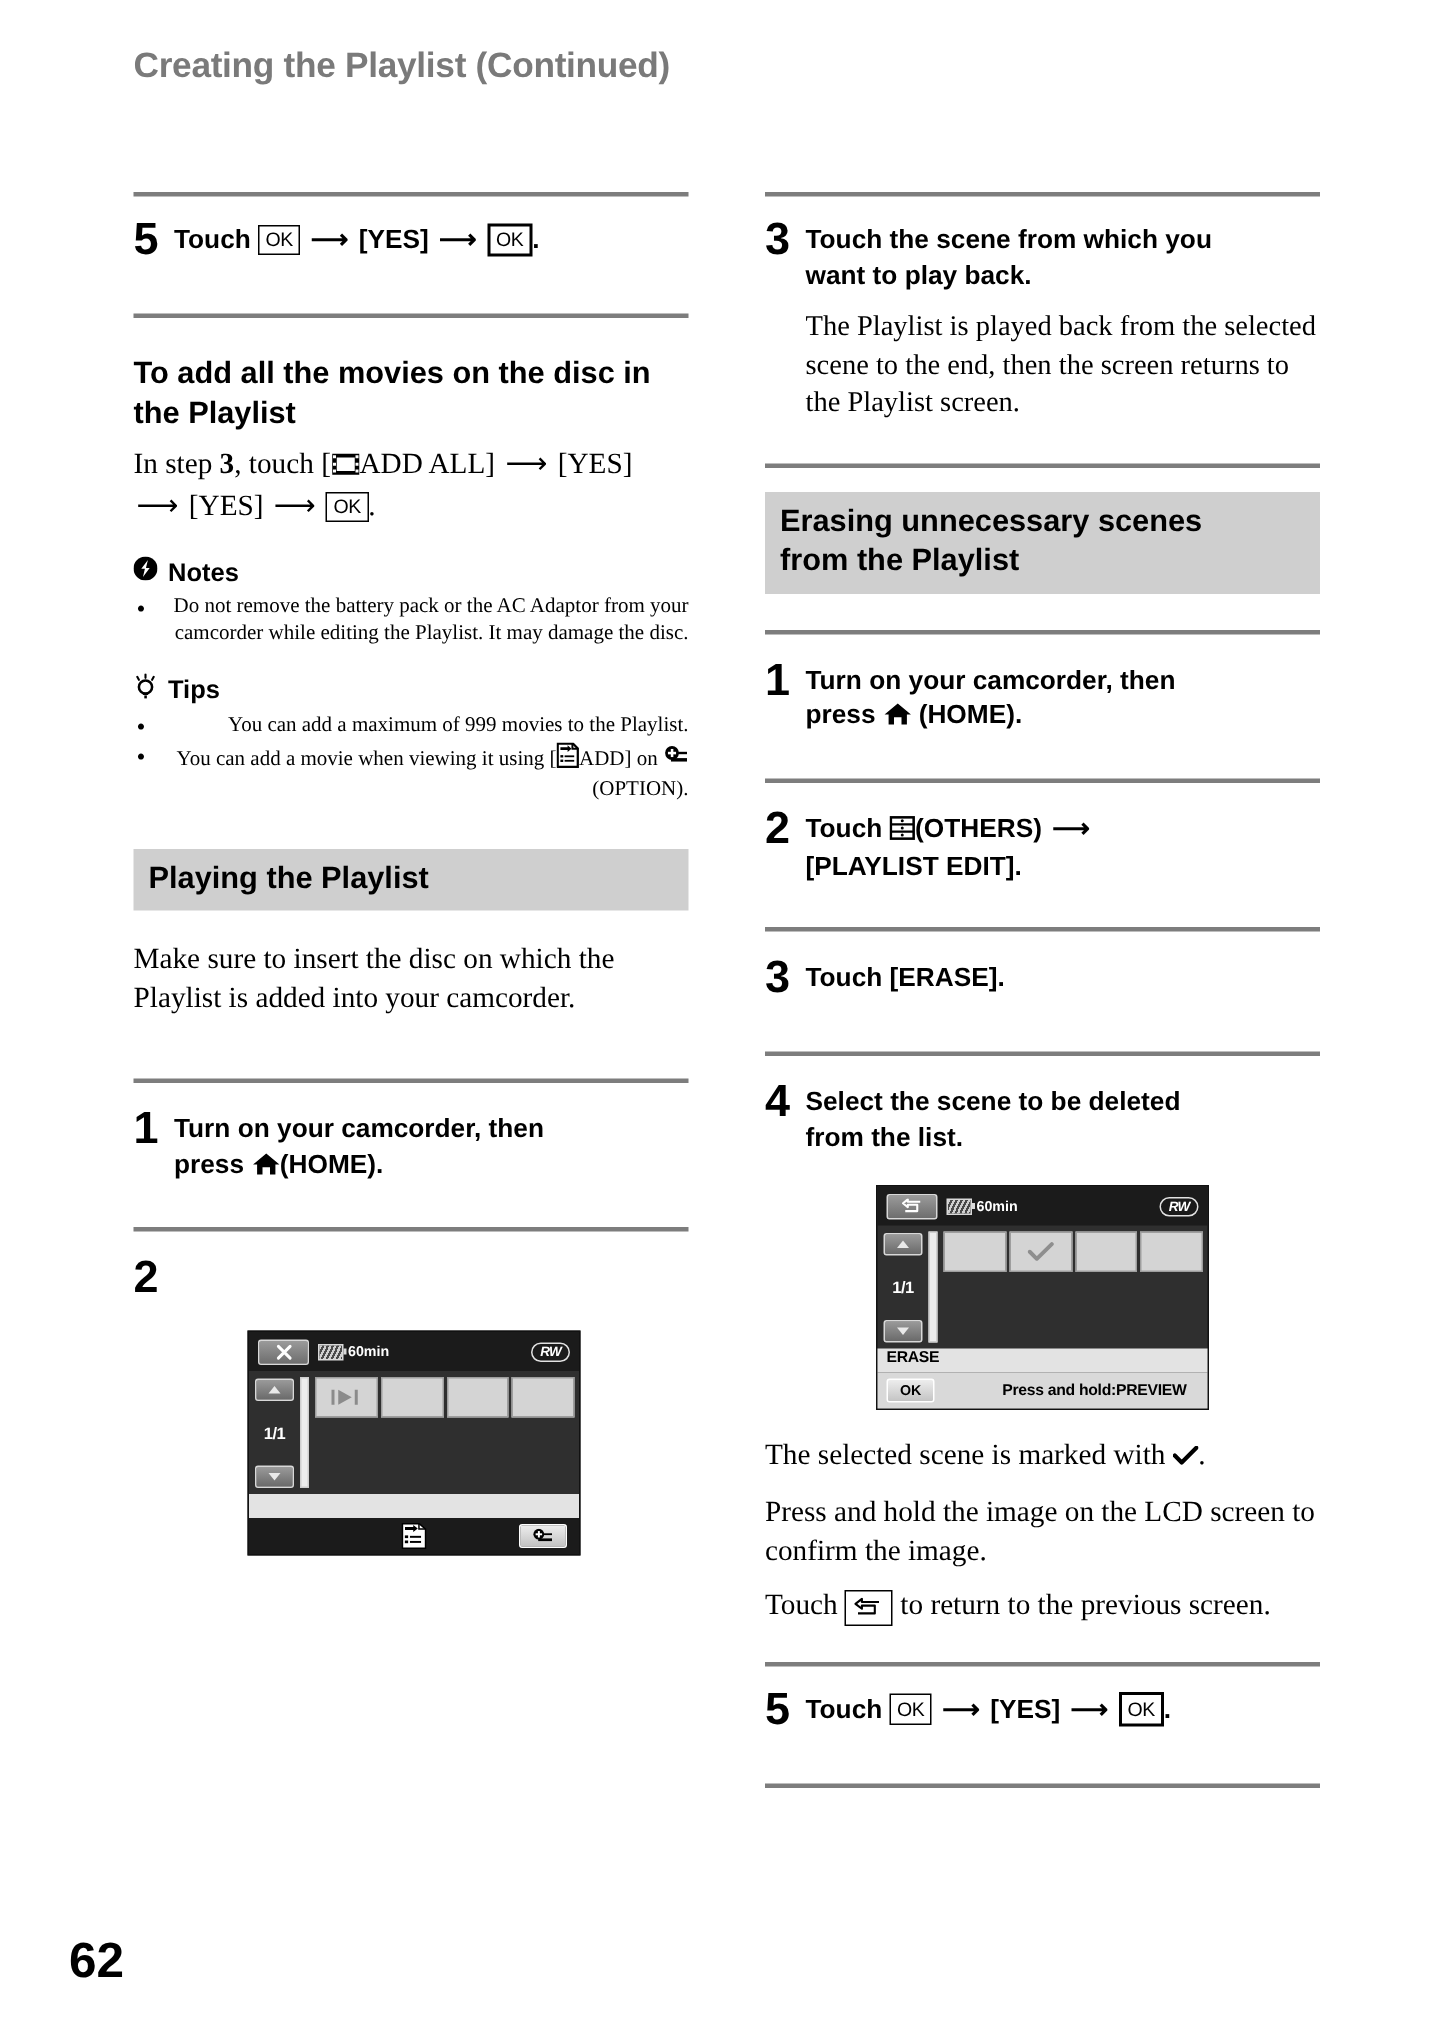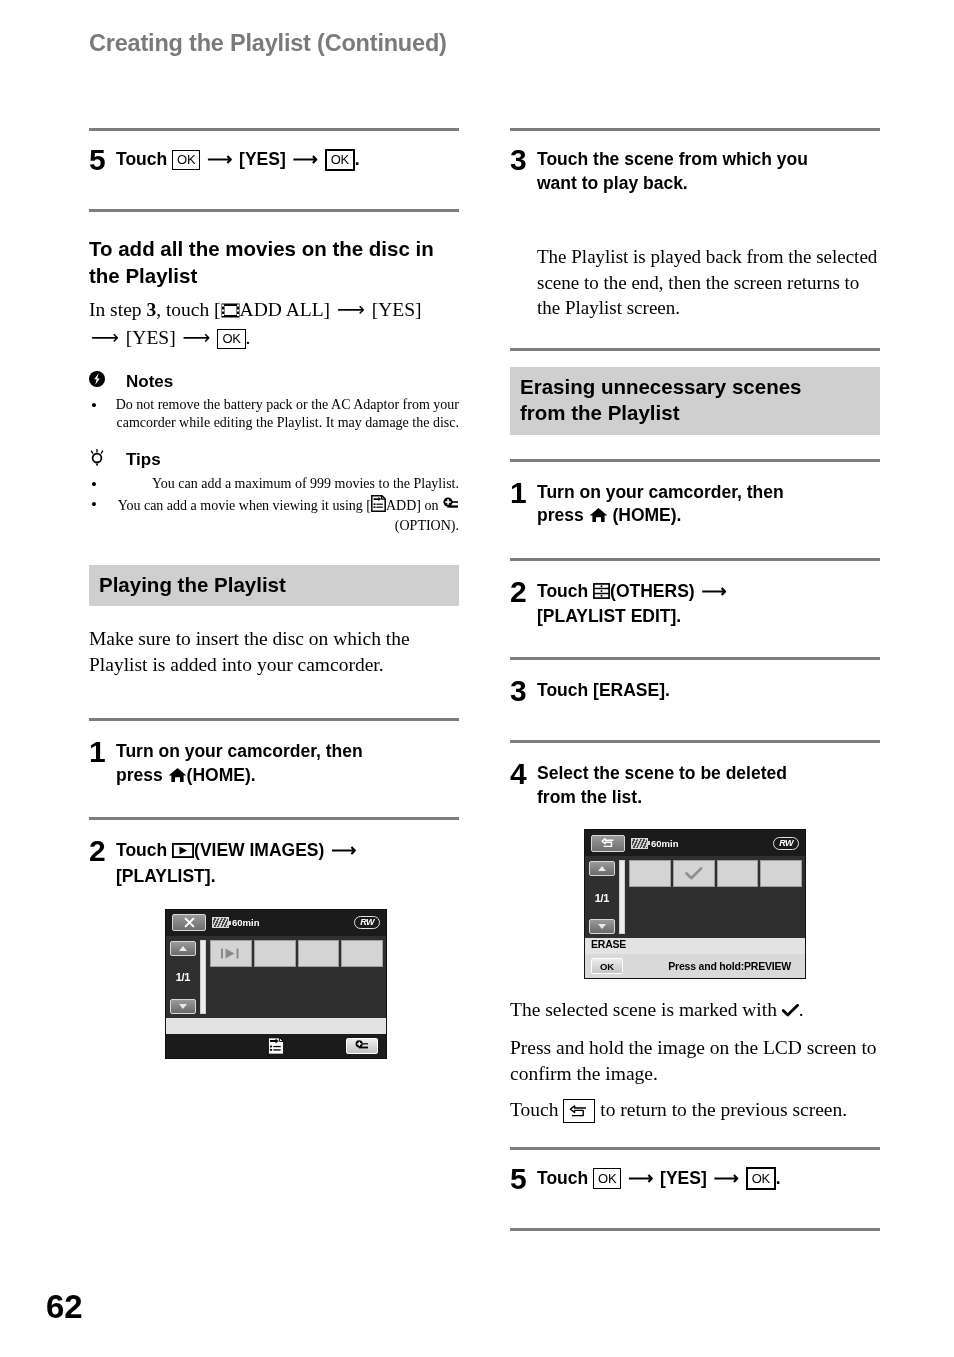--- a/index.html
+++ b/index.html
@@ -67,21 +67,20 @@
     padding-top: 5px;
   }
 
   
   .step-desc {
     font-family: "Liberation Serif", serif;
     font-size: 19px;
     line-height: 1.33;
     margin-left: 27px;
     font-weight: normal;
-    margin-top: 39px;
   }
 
   
   .section-band {
     background: #cfcfcf;
     font-family: "Liberation Sans", sans-serif;
     font-weight: bold;
     font-size: 20.5px;
     line-height: 1.28;
     padding: 7px 10px 8px 10px;
@@ -103,21 +102,21 @@
     line-height: 1.33;
   }
 
   
   .nt-head {
     font-family: "Liberation Sans", sans-serif;
     font-weight: bold;
     font-size: 17px;
     display: flex;
     align-items: center;
-    gap: 21px;
+    gap: 7px;
   }
   ul.bullets {
     margin: 4px 0 0 0;
     padding: 0;
     list-style: none;
     font-family: Liberation Serif, serif;
     font-size: 14px;
     line-height: 1.3;
     text-align: right;
   }
@@ -449,27 +448,20 @@
           </svg></span><span>(HOME).</span>
     </div>
   </div>
 
   <div class="sp28"></div>
   <div class="rule"></div>
   <div class="sp14"></div>
 
   <div class="step">
     <div class="step-num">2</div>
-    <div class="step-body">
-      <span>Touch </span><span class="iico"><svg width="22" height="15" viewBox="0 0 22 15">
-            <rect x="0.9" y="0.9" width="20.2" height="13.2" fill="none" stroke="#000" stroke-width="1.9"></rect>
-            <path d="M7.5 3.6 L15 7.5 L7.5 11.4 Z" fill="#000"></path>
-          </svg></span><span>(VIEW IMAGES) </span><span class="arrow">⟶</span><br>
-      <span>[PLAYLIST].</span>
-    </div>
   </div>
 
   <div class="sp20"></div>
 
   <div style="padding-left:76px;">
     <div class="lcd">
       <div class="lcd-top">
         <div class="lcd-btn">
           <svg width="11" height="11" viewBox="0 0 11 11">
               <path d="M1.6 1.6 L9.4 9.4 M9.4 1.6 L1.6 9.4" stroke="#fff" stroke-width="2" stroke-linecap="round"></path>

